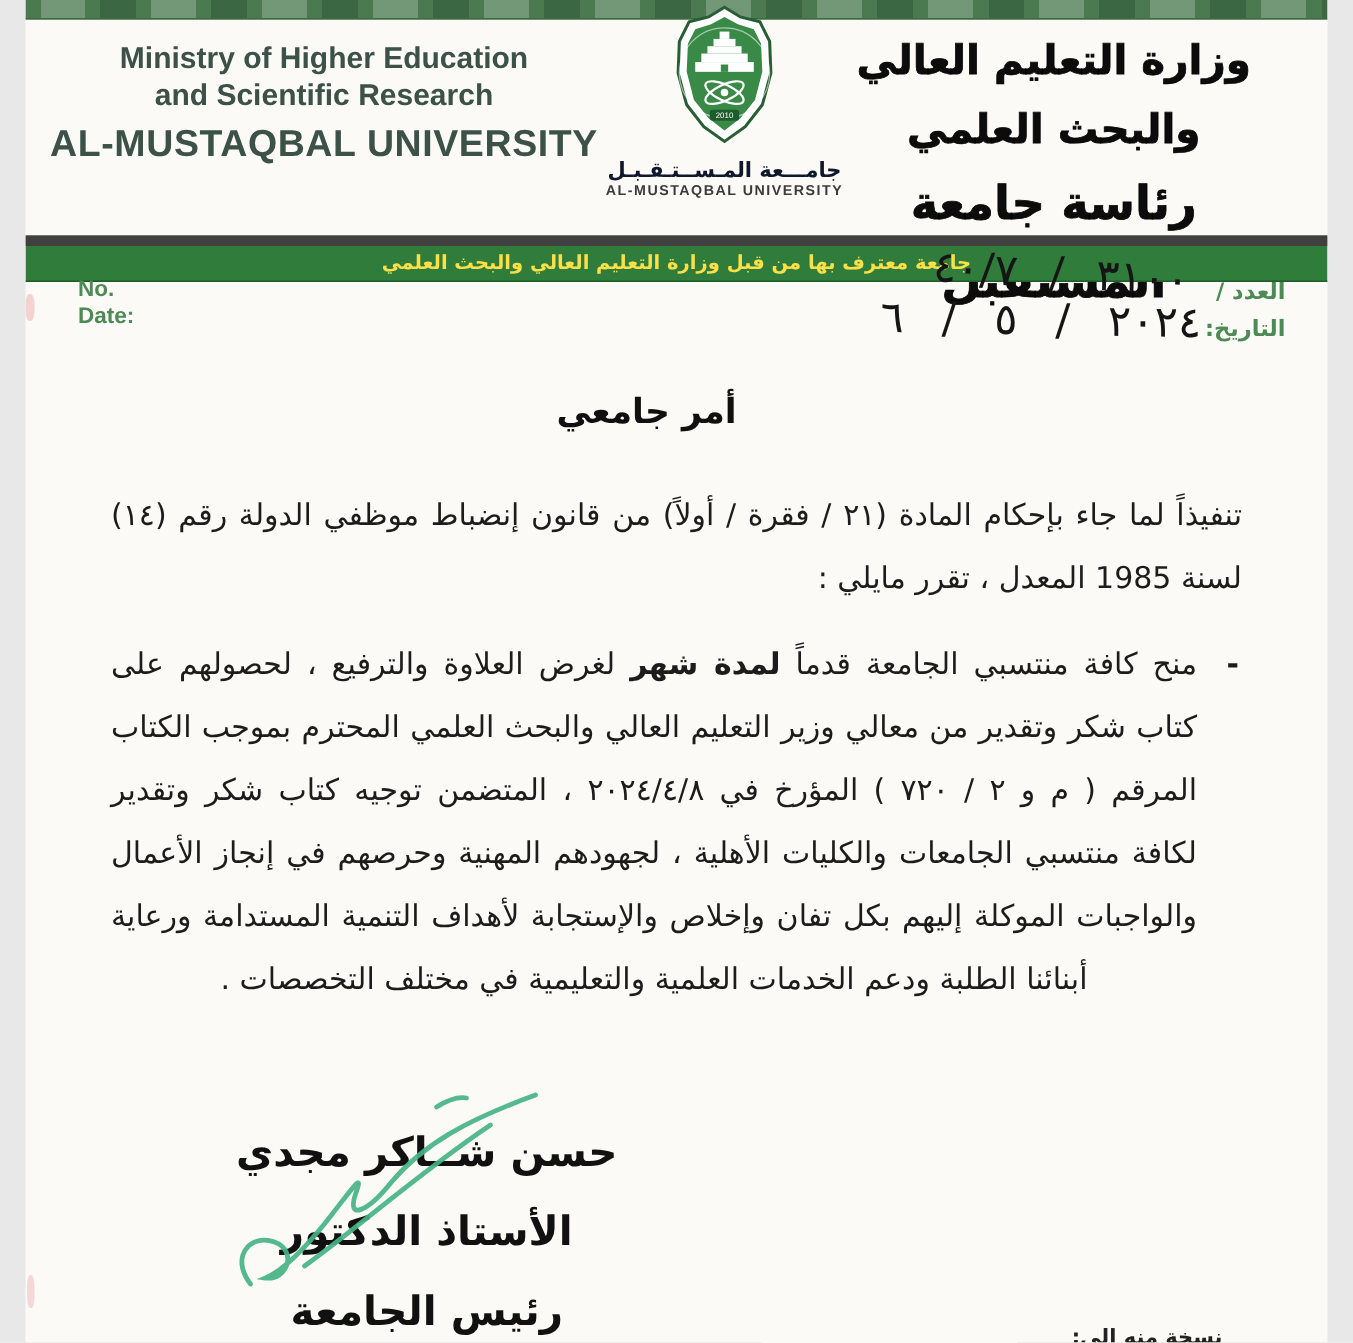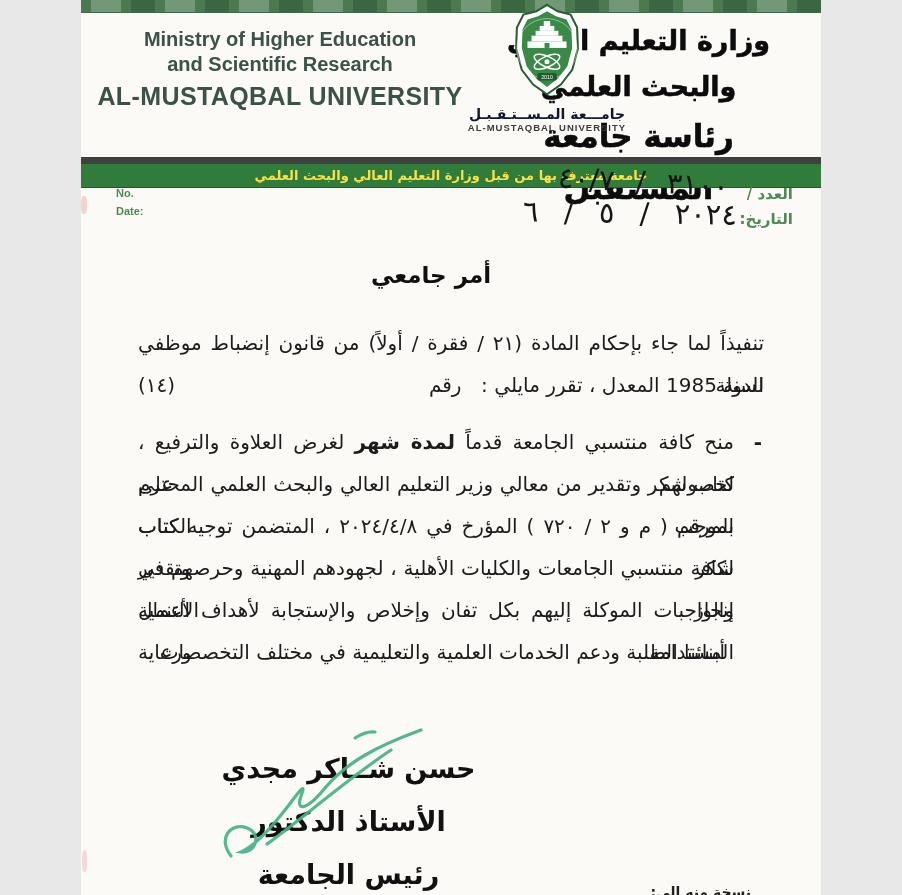--- a/index.html
+++ b/index.html
@@ -1,17 +1,17 @@
 <!DOCTYPE html>
 <html lang="ar"><head>
 <meta charset="utf-8">
 <style>
   html,body{margin:0;padding:0;background:#e8e8e8;}
   .page{
-    position:relative;width:740px;height:895px;margin:0 auto;
+    position:relative;width:868px;height:895px;margin:0 auto;
     background:#fbfaf7;overflow:hidden;
     font-family:"DejaVu Sans",sans-serif;
   }
   
   .top-band{
     position:absolute;top:0;left:0;right:0;height:12px;
     background-color:#4b7a51;
     background-image:repeating-linear-gradient(90deg,
       rgba(255,255,255,0.00) 0 10px,
       rgba(255,255,255,0.22) 10px 40px,
@@ -32,21 +32,21 @@
   .hdr-ar{position:absolute;right:10px;top:18px;width:345px;text-align:center;color:#0c0c0c;}
   .hdr-ar .l1{font-size:27px;font-weight:800;line-height:46px;-webkit-text-stroke:.5px #000;}
   .hdr-ar .l2{font-size:31px;font-weight:800;line-height:52px;-webkit-text-stroke:.5px #000;}
   
   .banner{
     position:absolute;top:157px;left:0;right:0;height:23px;background:#2f7c3b;
     border-top:7px solid #404040;border-bottom:1px solid #1e5c28;
     color:#fde047;text-align:center;font-size:13px;font-weight:bold;line-height:23px;
   }
   
-  .ref-en{position:absolute;left:35px;top:184px;color:#4d8a55;font-family:"Liberation Sans",sans-serif;font-weight:bold;font-size:11px;line-height:18px;}
+  .ref-en{position:absolute;left:35px;top:184px;color:#4d8a55;font-family:"Liberation Sans",sans-serif;font-weight:bold;font-size:15px;line-height:18px;}
   .ref-ar{position:absolute;right:28px;top:182px;color:#4d8a55;font-weight:bold;font-size:15px;text-align:right;}
   .ref-ar .rl1{line-height:24px;}
   .ref-ar .rl2{line-height:26px;}
   .hand{position:absolute;direction:ltr;unicode-bidi:isolate;color:#151515;font-size:29px;white-space:nowrap;}
   .hand-no{right:92px;top:165px;letter-spacing:3px;word-spacing:12px;transform:rotate(3deg);}
   .hand-date{right:84px;top:196px;letter-spacing:5px;word-spacing:16px;transform:rotate(1deg);}
   
   .title{position:absolute;left:0;right:40px;top:262px;text-align:center;font-size:23px;font-weight:bold;color:#101010;}
   
   .body{position:absolute;left:57px;right:57px;top:322px;direction:rtl;color:#1c1c1c;font-size:20px;}

